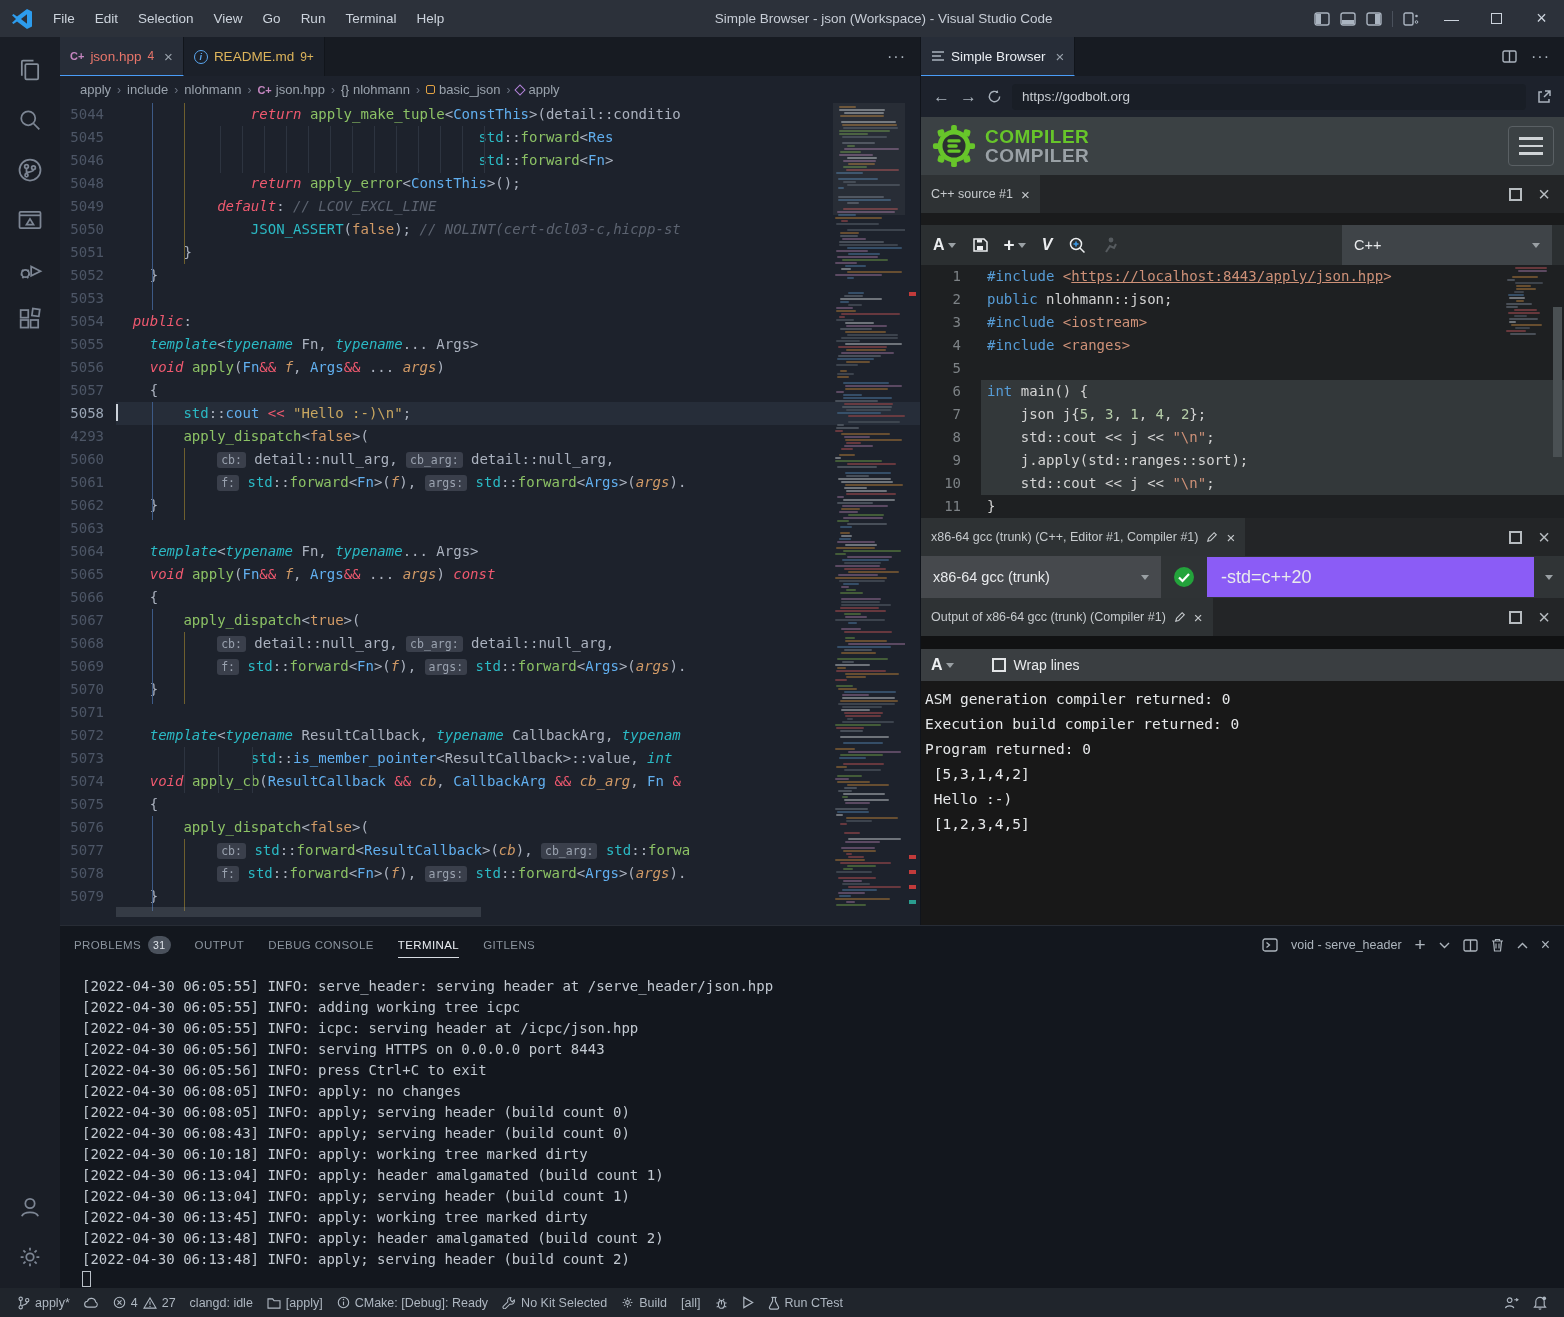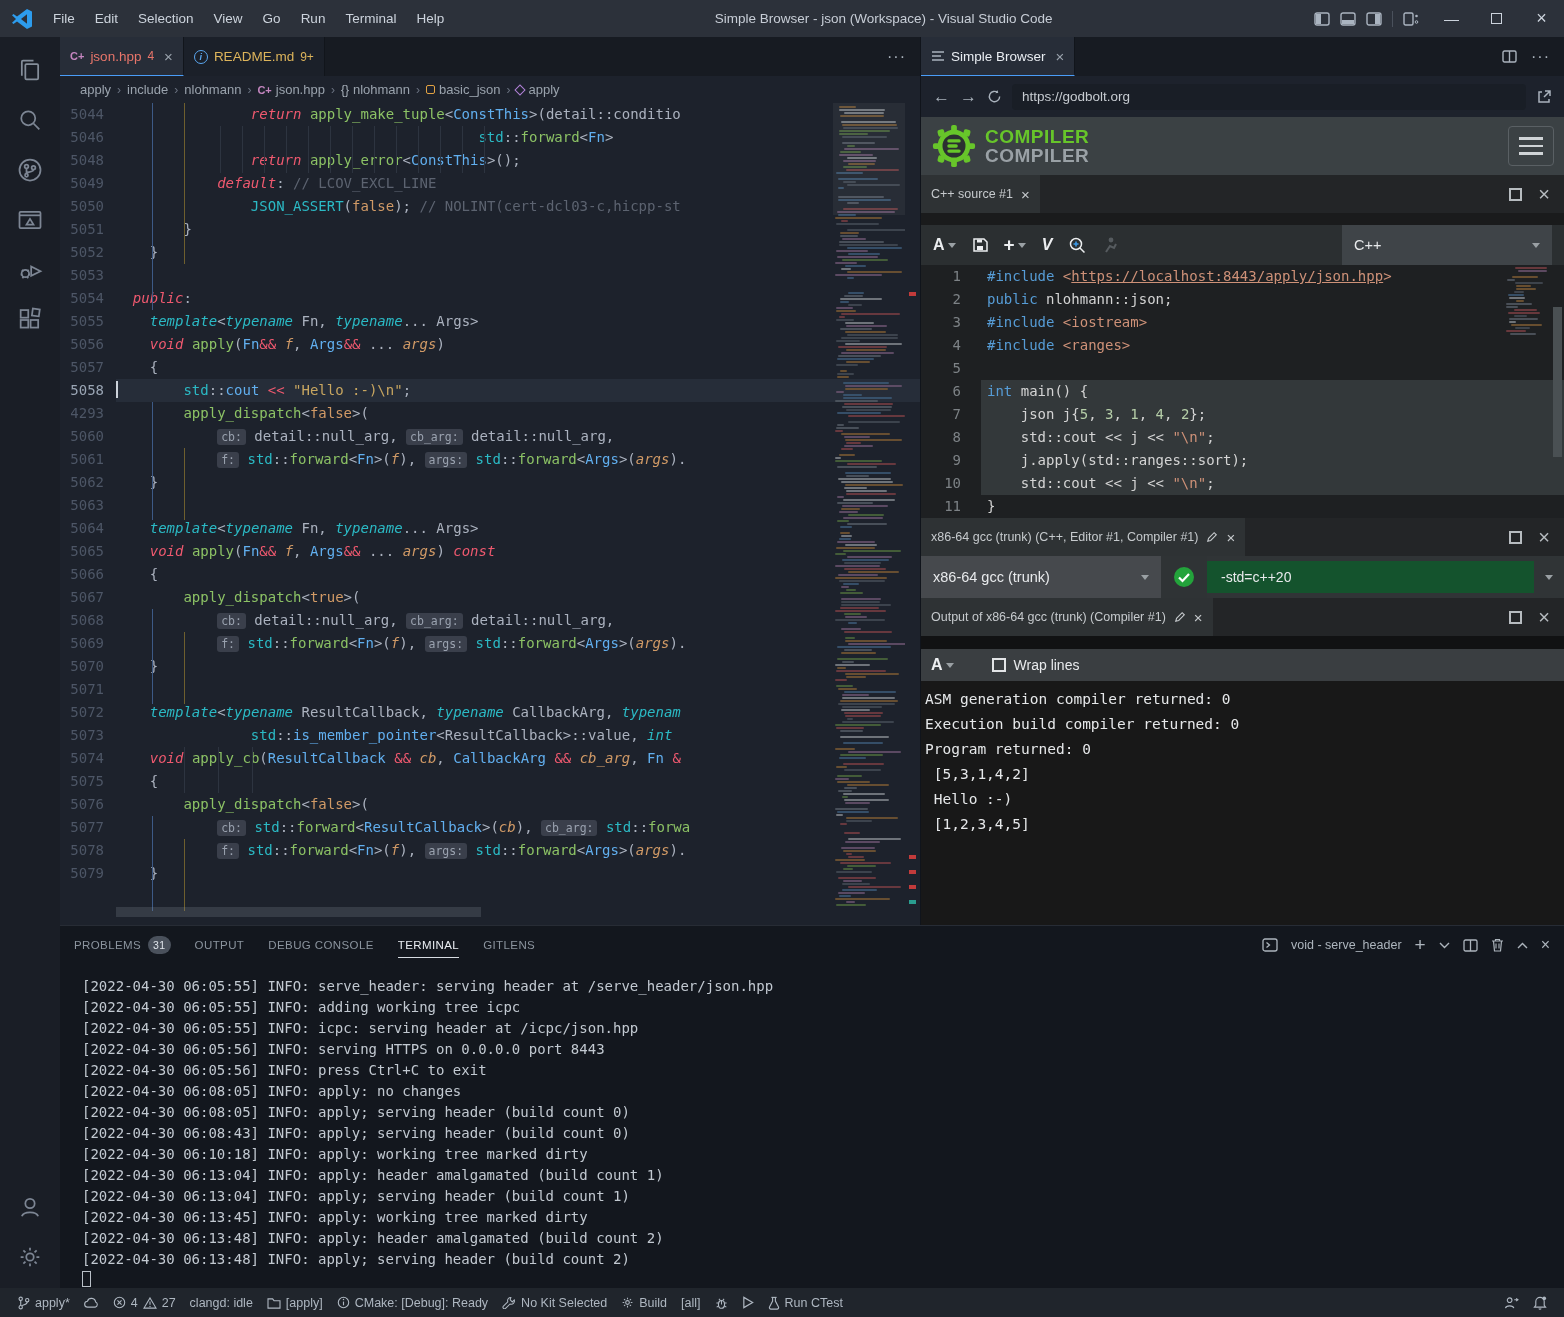--- a/index.html
+++ b/index.html
@@ -53,21 +53,21 @@
   .editor { position:relative; flex:1; overflow:hidden; background:#1d222c; font-family:"DejaVu Sans Mono", monospace; font-size:14px; }
   .crow { display:flex; height:23px; line-height:23px; white-space:pre; }
   .crow .ln { width:44px; text-align:right; color:#4d5666; flex:0 0 44px; margin-right:12px; }
   .crow.hl { background:linear-gradient(90deg, rgba(0,0,0,0) 0 56px, #262d39 56px); }
   .crow.hl .ln { color:#9aa5b4; }
   .crow .ct { flex:1; white-space:pre; }
   .crow.cur .ct::before { content:""; display:inline-block; width:2px; height:17px; background:#ccd2da; vertical-align:-3px; margin-right:-2px; }
   .tk-w{color:#abb2bf} .tk-k{color:#ef596f;font-style:italic} .tk-cy{color:#2bbac5}
   .tk-cyi{color:#2bbac5;font-style:italic} .tk-fn{color:#8cc265} .tk-ty{color:#61afef}
   .tk-st{color:#c8a660} .tk-or{color:#d19a66} .tk-pi{color:#d19a66;font-style:italic}
-  .tk-cm{color:#5c6370;} .tk-op{color:#ef596f}
+  .tk-cm{color:#5c6370;font-style:italic} .tk-op{color:#ef596f}
   .tk-chip{background:#3a3f4b;color:#9aa2af;border-radius:3px;padding:1px 4px;font-size:11.5px;font-style:normal}
   .tk-b{color:#569cd6} .tk-mw{color:#d4d4d4} .tk-s{color:#ce9178}
   .tk-lku{color:#ce9178;text-decoration:underline} .tk-num{color:#b5cea8}
   .guide { position:absolute; width:1px; }
   .minimap { position:absolute; right:15px; top:0; width:72px; height:810px; overflow:hidden; }
   .mmline { position:absolute; height:2px; border-radius:1px; opacity:.8; }
   .mm-slider { position:absolute; left:0; top:0; width:72px; height:112px; background:rgba(255,255,255,.05); }
   .ovmark { position:absolute; width:7px; height:4px; }
   .hscroll { position:absolute; left:56px; bottom:8px; width:365px; height:10px; background:rgba(139,148,158,.22); }
 
@@ -103,21 +103,21 @@
   .crow2 { display:flex; height:23px; line-height:23px; white-space:pre; }
   .crow2 .ln { width:40px; text-align:right; color:#7d8286; flex:0 0 40px; margin-right:26px; }
   .crow2.hl { background:linear-gradient(90deg, rgba(0,0,0,0) 0 60px, #33383a 60px); }
   .ce-mm { position:absolute; right:14px; top:2px; width:46px; height:74px; overflow:hidden; }
   .ce-scroll { position:absolute; right:2px; top:70px; width:9px; height:150px; background:#4a5053; }
 
   .ce-comprow { height:42px; background:#303436; display:flex; align-items:center; }
   .comp-select { width:240px; height:42px; background:#46494d; display:flex; align-items:center; padding:0 12px; font-size:14.5px; color:#e8eaec; }
   .comp-select .caret-dn { margin-left:auto; }
   .comp-check { width:46px; height:42px; background:#2f3335; display:flex; align-items:center; justify-content:center; }
-  .opts { flex:1; height:32px; background:#14532d; display:flex; align-items:center; padding:0 14px; font-size:14px; color:#e8eaec; }
+  .opts { flex:1; height:40px; background:#8b5cf6; display:flex; align-items:center; padding:0 14px; font-size:18px; color:#e8eaec; }
   .comp-caret { width:30px; display:flex; justify-content:center; }
 
   .ce-strip { height:13px; background:#111213; }
   .ce-wrapbar { height:32px; background:#3a3e41; display:flex; align-items:center; gap:8px; padding:0 10px; }
   .wrap-cb { width:14px; height:14px; border:2px solid #e3e5e7; display:inline-block; margin-left:30px; }
   .wrap-lbl { color:#e8eaec; font-size:14px; }
   .ce-output { flex:1; background:#181818; font-family:"DejaVu Sans Mono", monospace; font-size:14.5px; color:#e6e8ea; padding:6px 0 0 4px; }
   .oline { height:25px; line-height:25px; white-space:pre; }
 
   
@@ -297,20 +297,21 @@
                 <span>basic_json</span>
               </span>
               <span class="bc-sep">›</span>
             <span class="bc-item">
                 <span class="sym-method"></span>
                 <span>apply</span>
               </span>
           </div>
           <div class="editor" id="editor1">
               <div class="crow"><span class="ln">5044</span><span class="ct"><span class="tk-w">                </span><span class="tk-k">return </span><span class="tk-fn">apply_make_tuple</span><span class="tk-w">&lt;</span><span class="tk-ty">ConstThis</span><span class="tk-w">&gt;(detail::conditio</span></span></div>
+              <div class="crow"><span class="ln">5045</span><span class="ct"><span class="tk-w">                                           </span><span class="tk-cy">std</span><span class="tk-w">::</span><span class="tk-fn">forward</span><span class="tk-w">&lt;</span><span class="tk-ty">Res</span></span></div>
               <div class="crow"><span class="ln">5046</span><span class="ct"><span class="tk-w">                                           </span><span class="tk-cy">std</span><span class="tk-w">::</span><span class="tk-fn">forward</span><span class="tk-w">&lt;</span><span class="tk-ty">Fn</span><span class="tk-w">&gt;</span></span></div>
               <div class="crow"><span class="ln">5048</span><span class="ct"><span class="tk-w">                </span><span class="tk-k">return </span><span class="tk-fn">apply_error</span><span class="tk-w">&lt;</span><span class="tk-ty">ConstThis</span><span class="tk-w">&gt;();</span></span></div>
               <div class="crow"><span class="ln">5049</span><span class="ct"><span class="tk-w">            </span><span class="tk-k">default</span><span class="tk-w">: </span><span class="tk-cm">// LCOV_EXCL_LINE</span></span></div>
               <div class="crow"><span class="ln">5050</span><span class="ct"><span class="tk-w">                </span><span class="tk-cy">JSON_ASSERT</span><span class="tk-w">(</span><span class="tk-or">false</span><span class="tk-w">); </span><span class="tk-cm">// NOLINT(cert-dcl03-c,hicpp-st</span></span></div>
               <div class="crow"><span class="ln">5051</span><span class="ct"><span class="tk-w">        }</span></span></div>
               <div class="crow"><span class="ln">5052</span><span class="ct"><span class="tk-w">    }</span></span></div>
               <div class="crow"><span class="ln">5053</span><span class="ct"></span></div>
               <div class="crow"><span class="ln">5054</span><span class="ct"><span class="tk-w">  </span><span class="tk-k">public</span><span class="tk-w">:</span></span></div>
               <div class="crow"><span class="ln">5055</span><span class="ct"><span class="tk-w">    </span><span class="tk-cyi">template</span><span class="tk-w">&lt;</span><span class="tk-cyi">typename</span><span class="tk-w"> Fn, </span><span class="tk-cyi">typename</span><span class="tk-w">... Args&gt;</span></span></div>
               <div class="crow"><span class="ln">5056</span><span class="ct"><span class="tk-w">    </span><span class="tk-k">void </span><span class="tk-fn">apply</span><span class="tk-w">(</span><span class="tk-ty">Fn</span><span class="tk-op">&amp;&amp;</span><span class="tk-w"> </span><span class="tk-pi">f</span><span class="tk-w">, </span><span class="tk-ty">Args</span><span class="tk-op">&amp;&amp;</span><span class="tk-w"> ... </span><span class="tk-pi">args</span><span class="tk-w">)</span></span></div>

